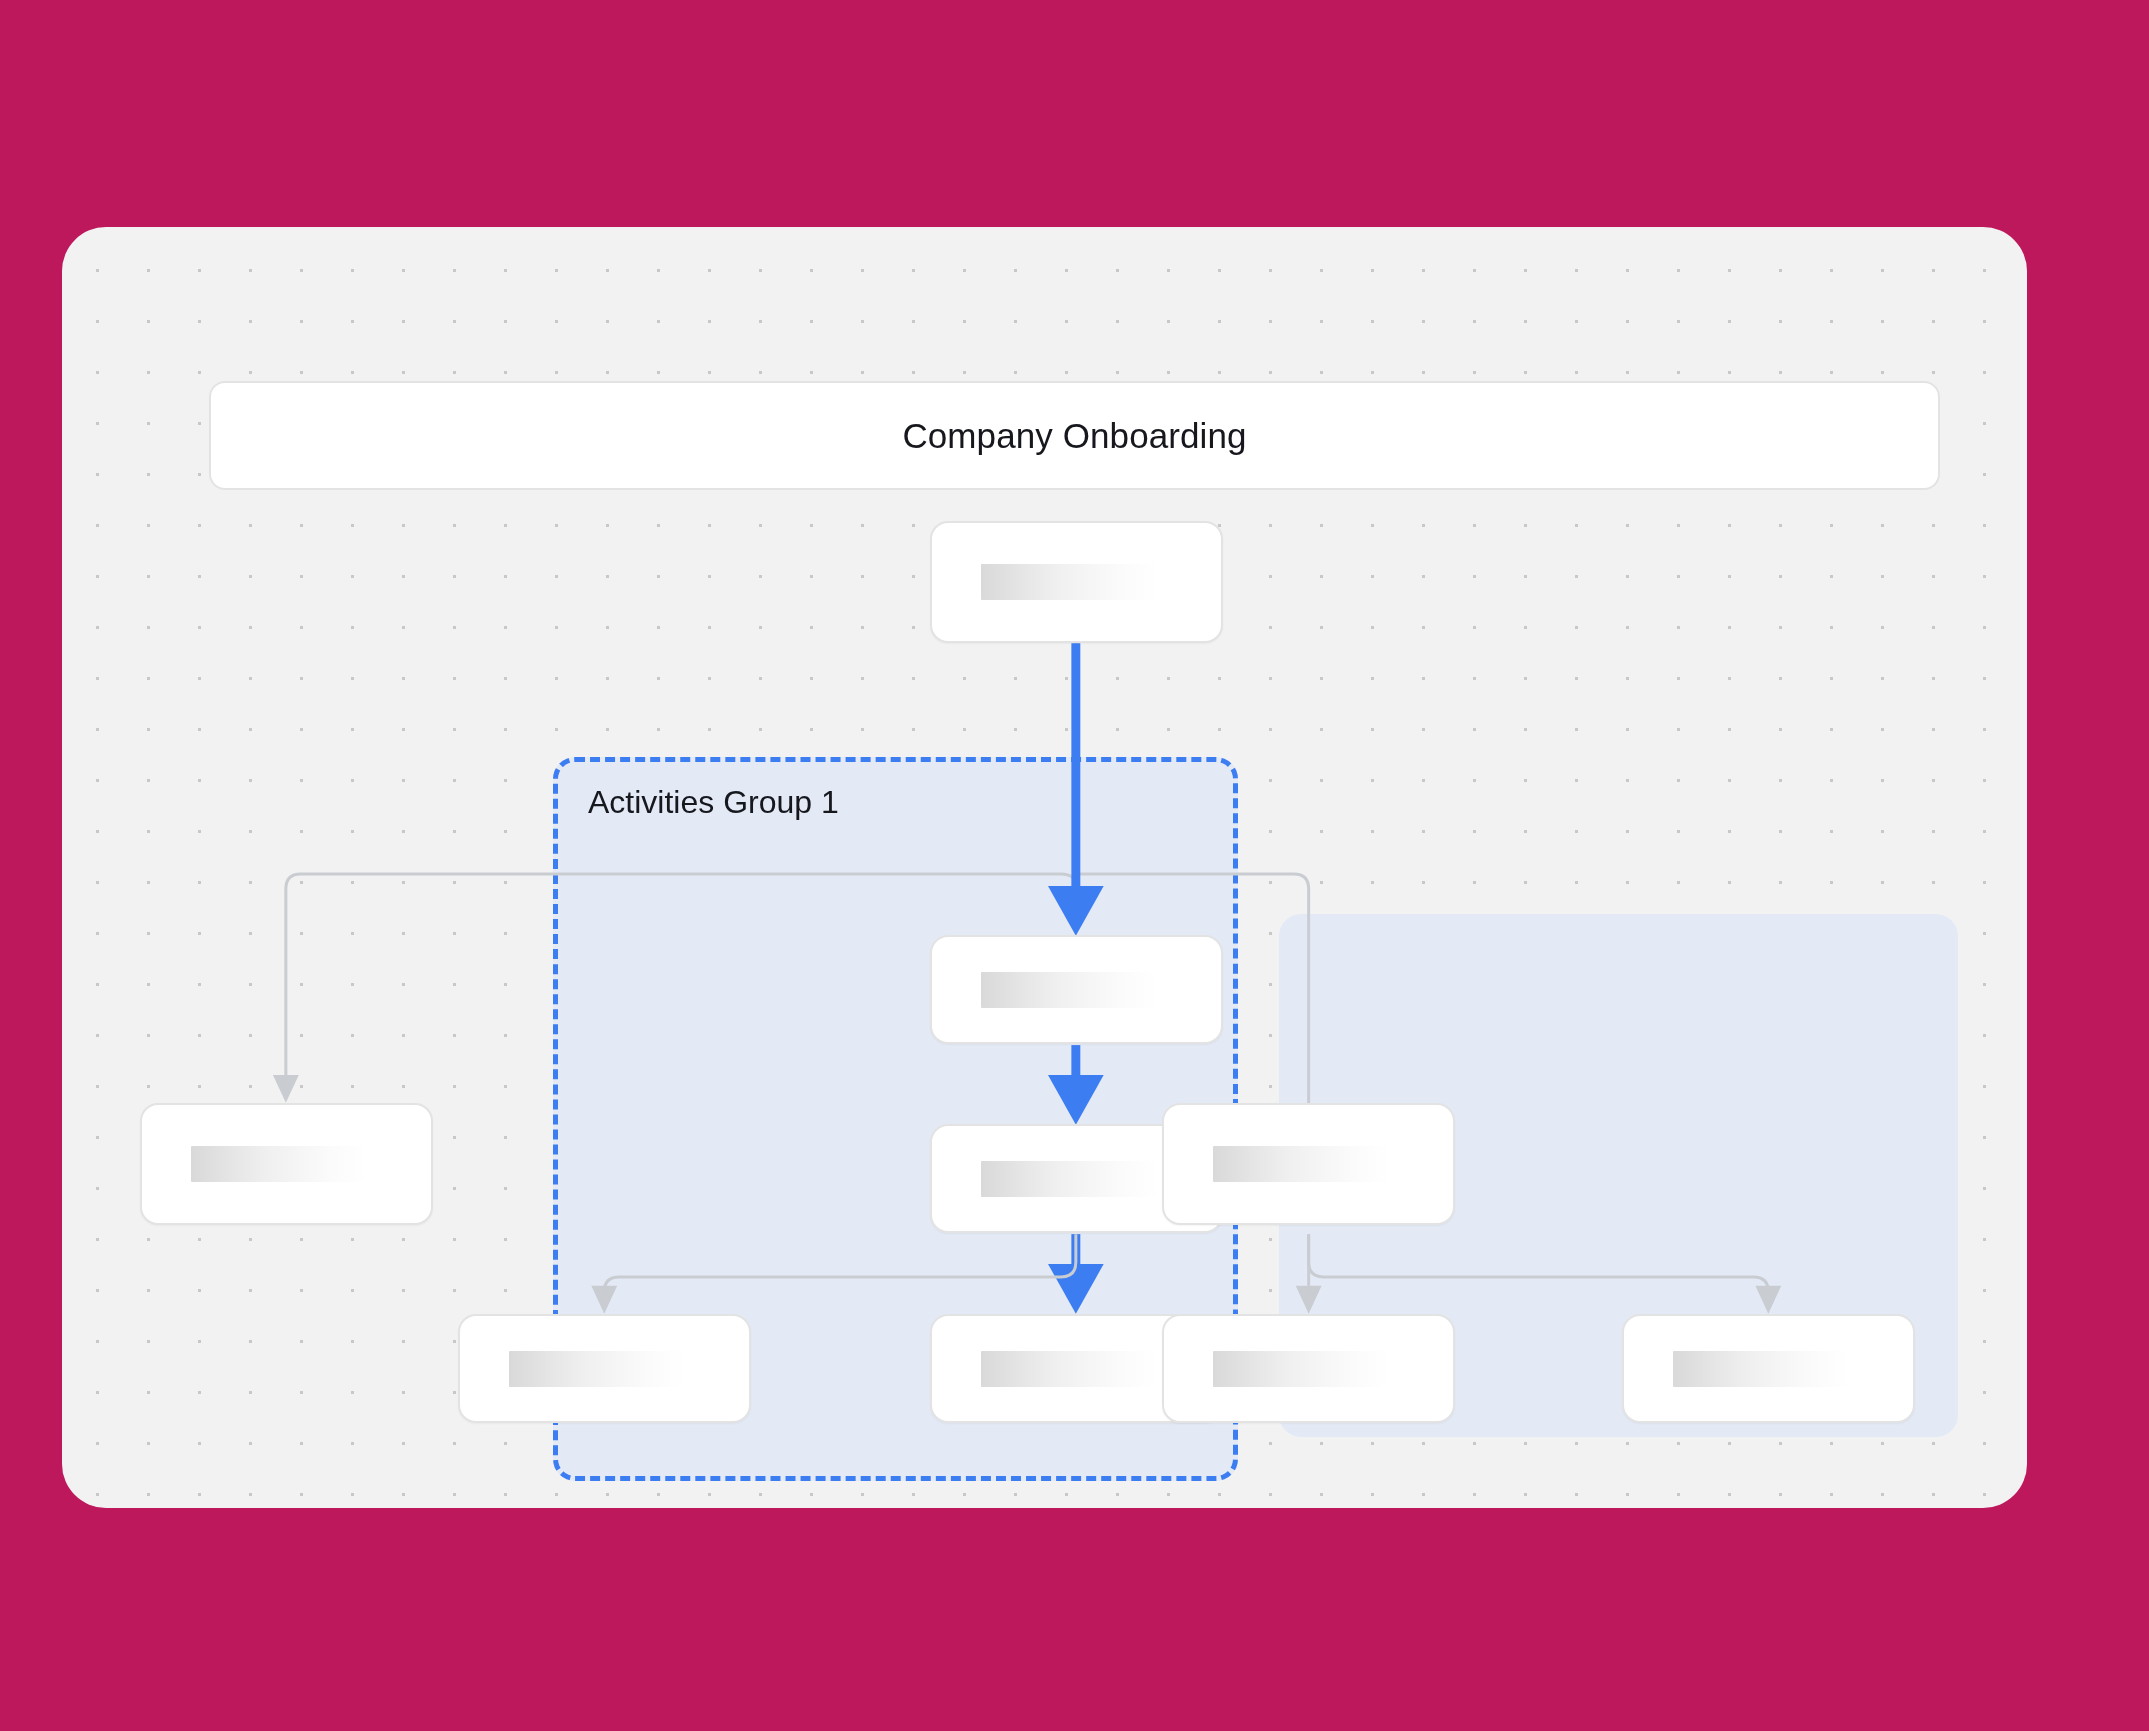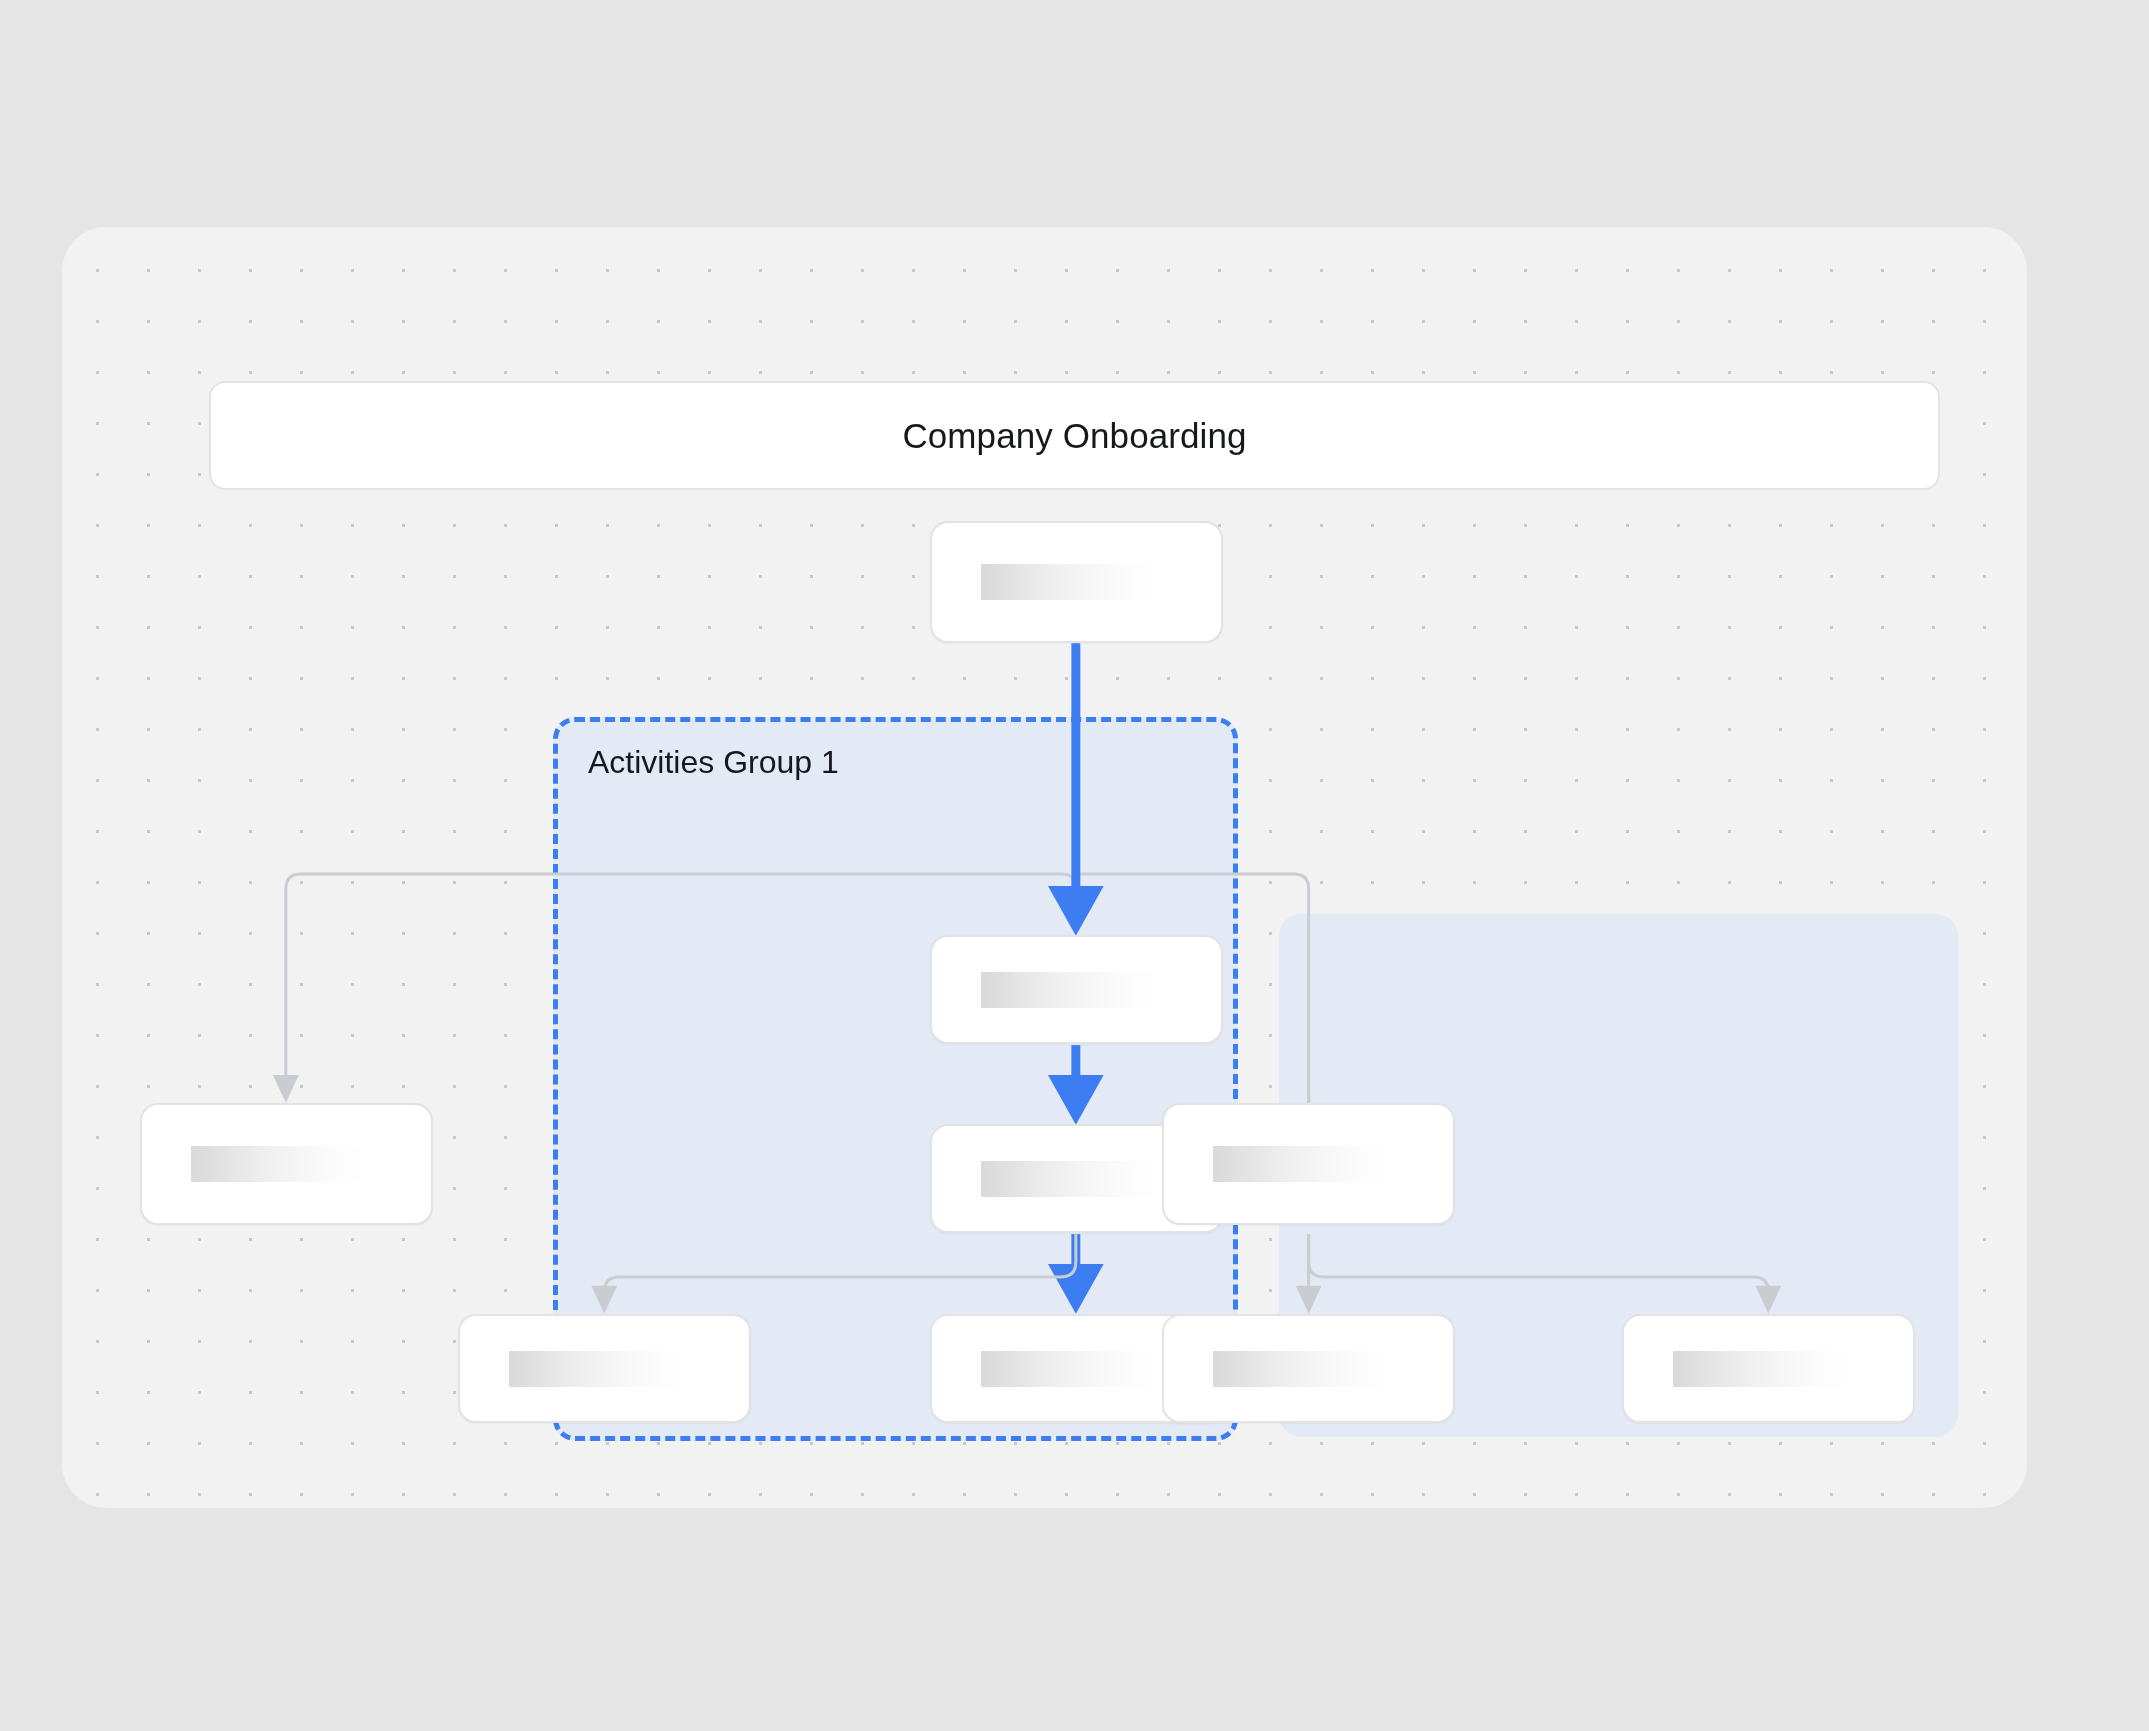--- a/index.html
+++ b/index.html
@@ -9,21 +9,21 @@
     height: 1731px;
     background: #000000;
     font-family: "Liberation Sans", sans-serif;
     overflow: hidden;
   }
 
   #page {
     position: relative;
     width: 2149px;
     height: 1731px;
-    background: #e5e5e5;
+    background: #be185d;
   }
 
   
   #canvas {
     position: absolute;
     left: 62px;
     top: 227px;
     width: 1965px;
     height: 1281px;
     background-color: #f2f2f2;
@@ -56,20 +56,21 @@
   }
 
   
   .group {
     position: absolute;
     border-radius: 22px;
   }
   .group.dashed {
     background: #e3eaf6;
     border: 5px dashed #3c7ef2;
+    margin-top: 40px;
   }
   .group.solid {
     background: #e3eaf6;
     border: none;
   }
   .group-label {
     position: absolute;
     left: 30px;
     top: 22px;
     font-size: 32px;

